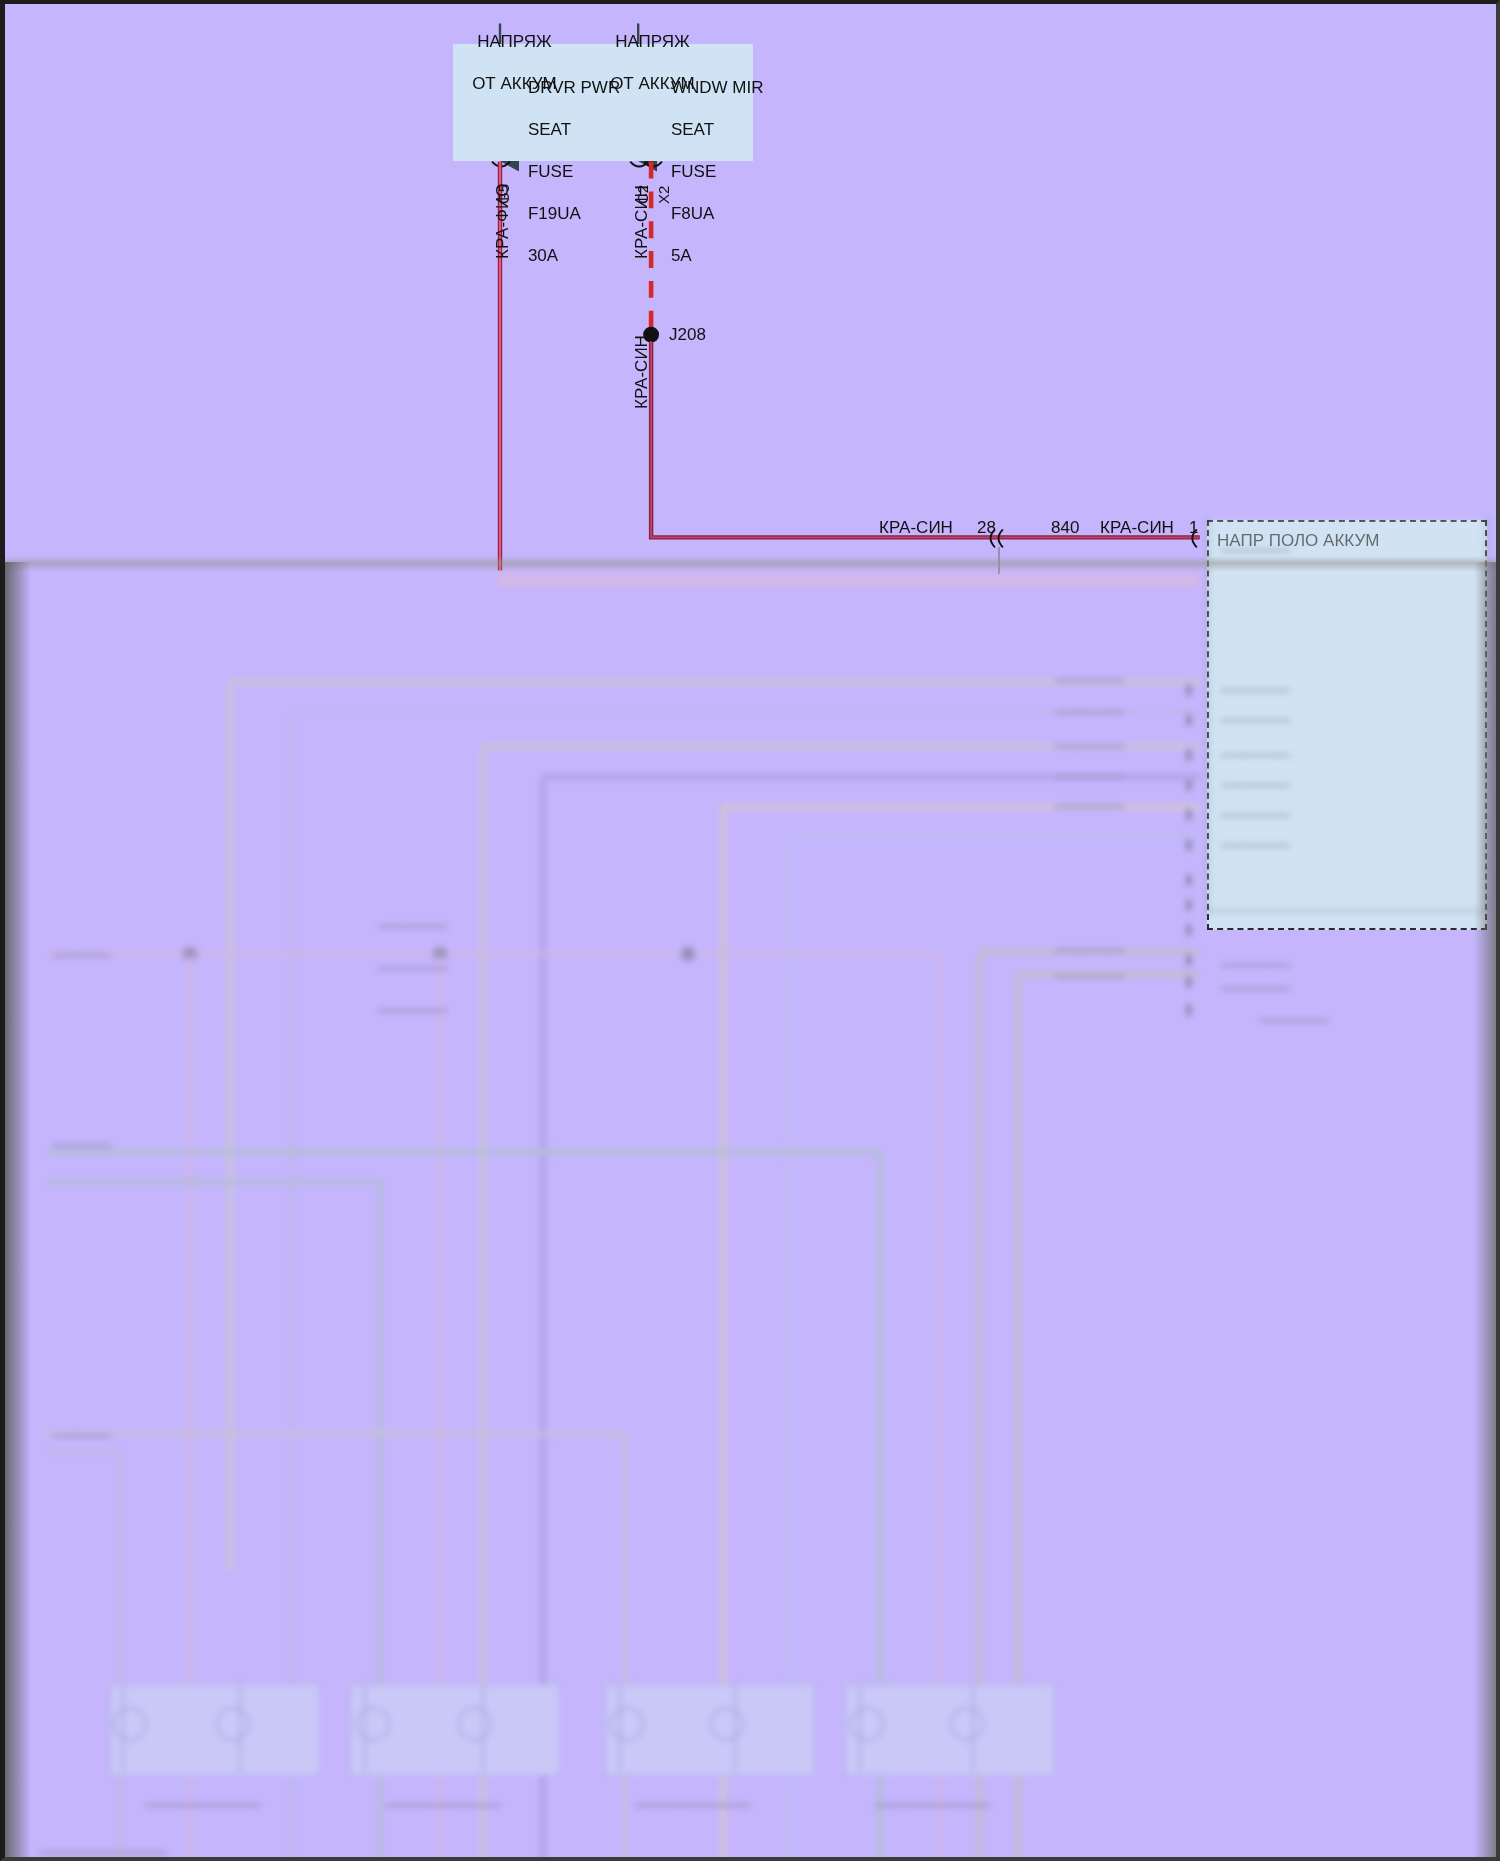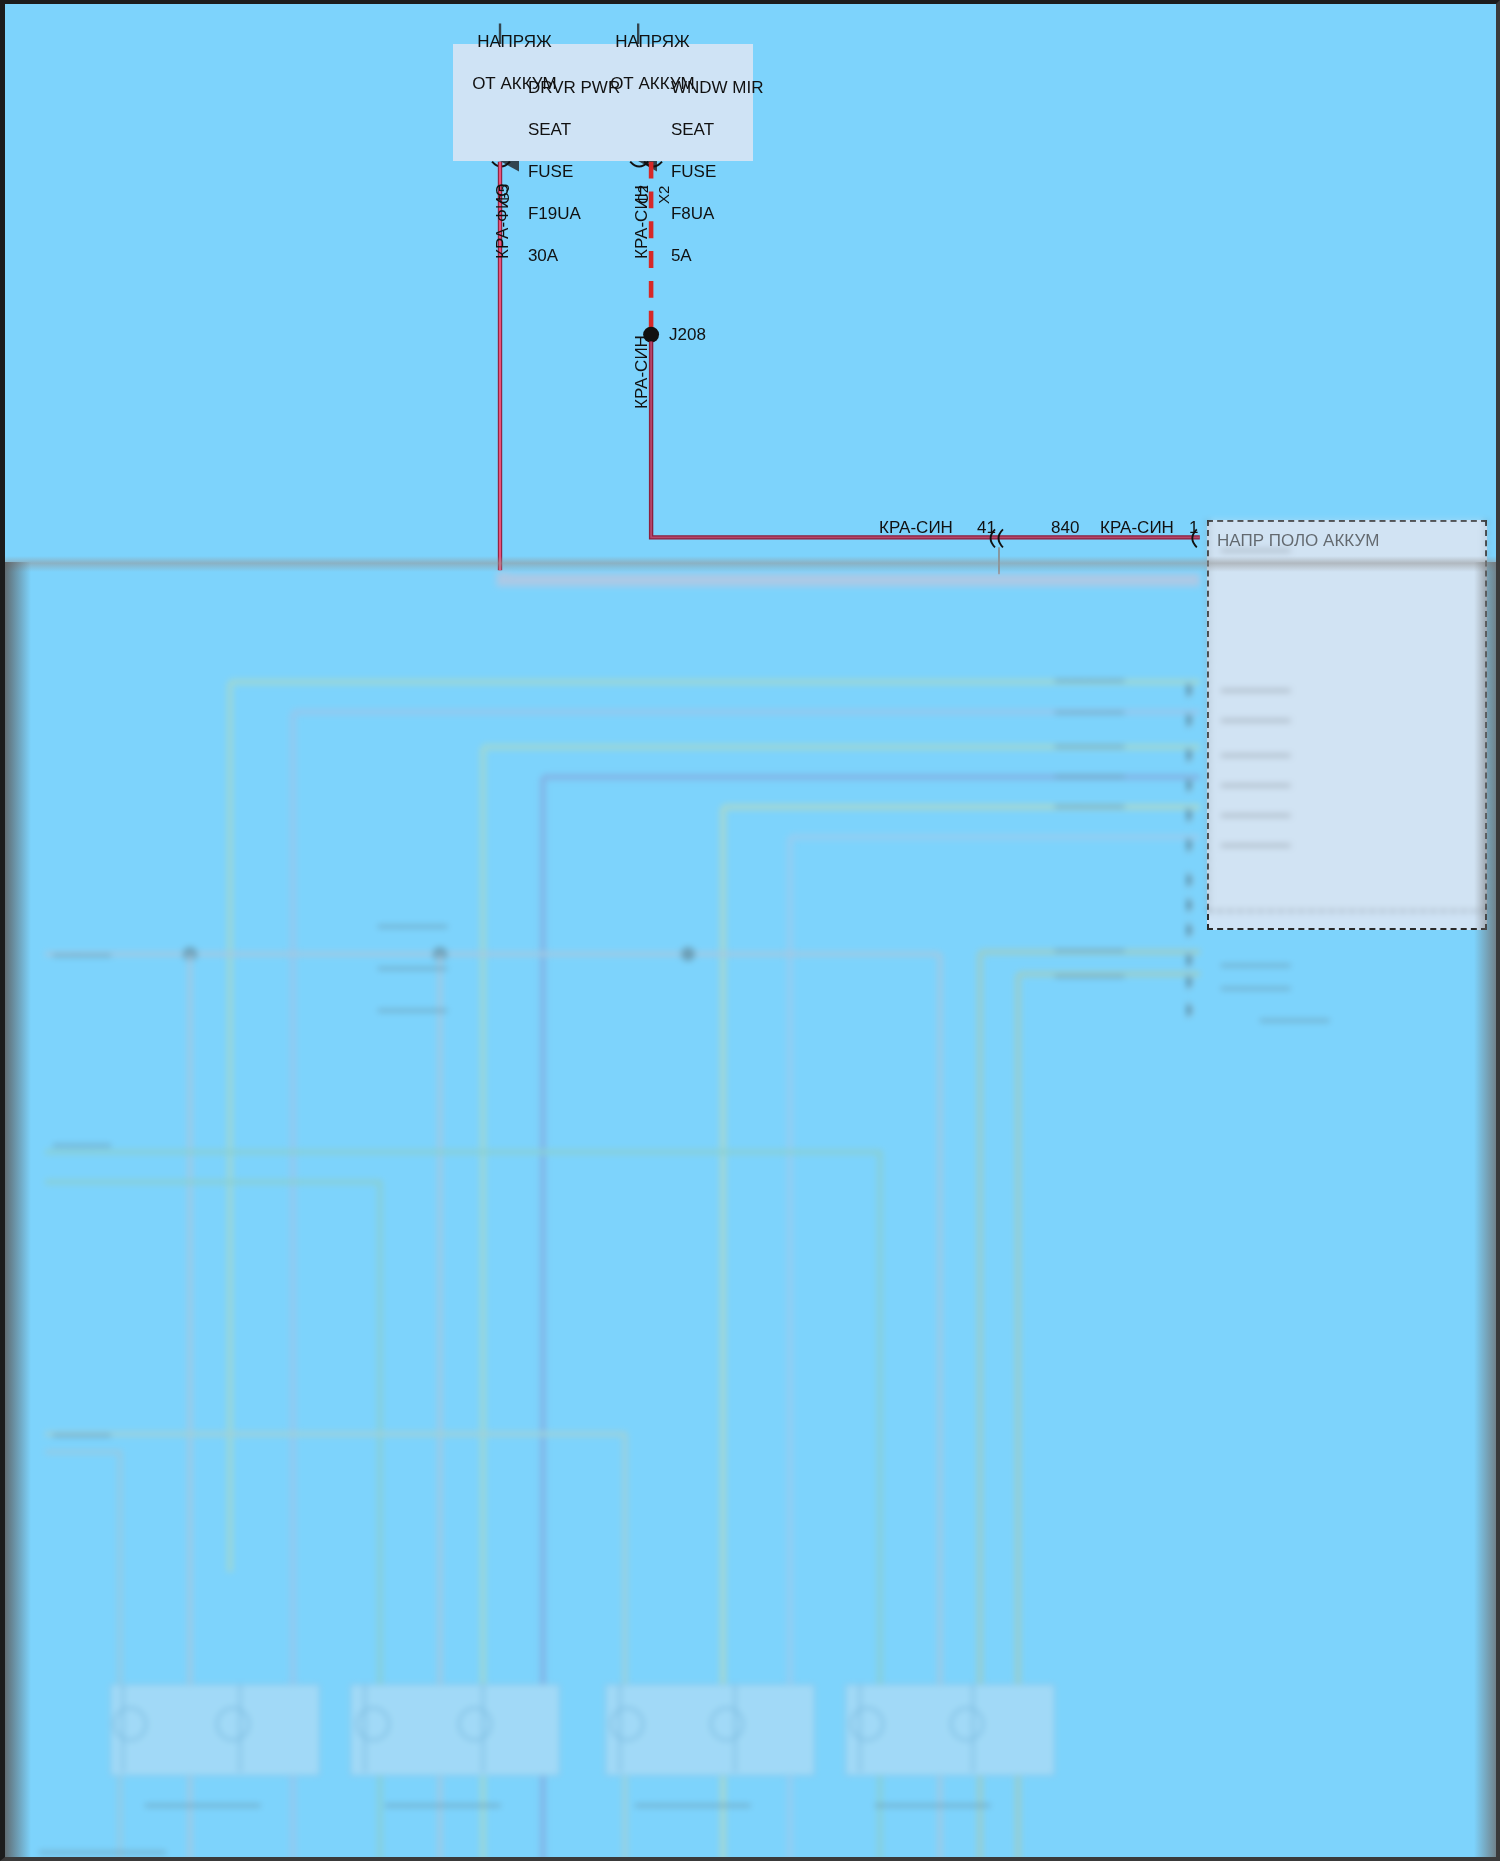--- a/index.html
+++ b/index.html
@@ -1,21 +1,21 @@
 <!DOCTYPE html>
 <html><head>
 <meta charset="utf-8">
 <style>
   html,body{margin:0;padding:0;background:#8a8a8a;}
   body{font-family:"Liberation Sans",sans-serif;}
 
   #page{
     position:relative;
     width:1500px;height:1861px;
-    background:#7dd3fc;
+    background:#c4b5fd;
     overflow:hidden;
     box-sizing:border-box;
     border-left:5px solid #1c1c1c;
     border-top:4px solid #1c1c1c;
     border-right:4px solid #3a3a3a;
     border-bottom:4px solid #3a3a3a;
   }
   #canvas{position:absolute;left:0;top:0;width:100%;height:100%;}
 
   .lbl{position:absolute;white-space:pre;color:#111;font-size:17px;line-height:21px;}
@@ -123,21 +123,21 @@
   <div class="lbl vert sm" style="left:627px;top:200px;">C2</div>
   <div class="lbl vert sm" style="left:648px;top:200px;">X2</div>
 
   <div class="lbl vert" style="left:487px;top:255px;">КРА-ФИО</div>
   <div class="lbl vert" style="left:626px;top:255px;">КРА-СИН</div>
   <div class="lbl vert" style="left:626px;top:405px;">КРА-СИН</div>
 
   <div class="lbl" style="left:664px;top:320px;">J208</div>
 
   <div class="lbl" style="left:874px;top:513px;">КРА-СИН</div>
-  <div class="lbl" style="left:972px;top:513px;">41</div>
+  <div class="lbl" style="left:972px;top:513px;">28</div>
   <div class="lbl" style="left:1046px;top:513px;">840</div>
   <div class="lbl" style="left:1095px;top:513px;">КРА-СИН</div>
   <div class="lbl" style="left:1184px;top:513px;">1</div>
 
   <div class="box" style="left:1202px;top:516px;width:280px;height:410px;"></div>
   <div class="lbl" style="left:1212px;top:526px;">НАПР ПОЛО АККУМ</div>
 
   <div id="blur-layer">
     <svg viewBox="0 0 1500 1303" style="position:absolute;left:0;top:0;width:1500px;height:1303px;">
 

